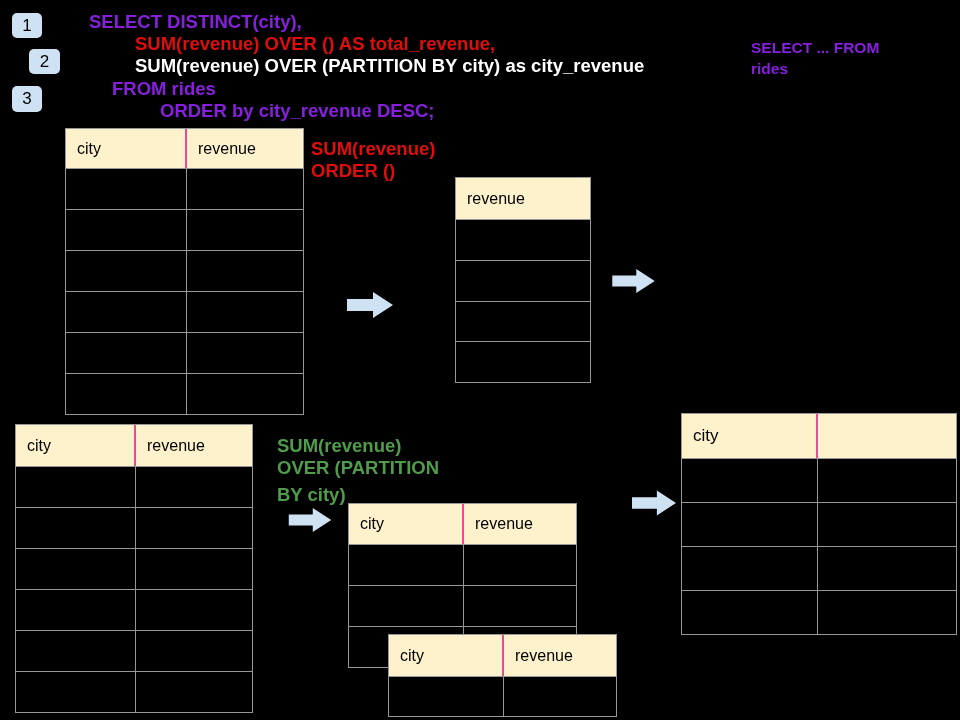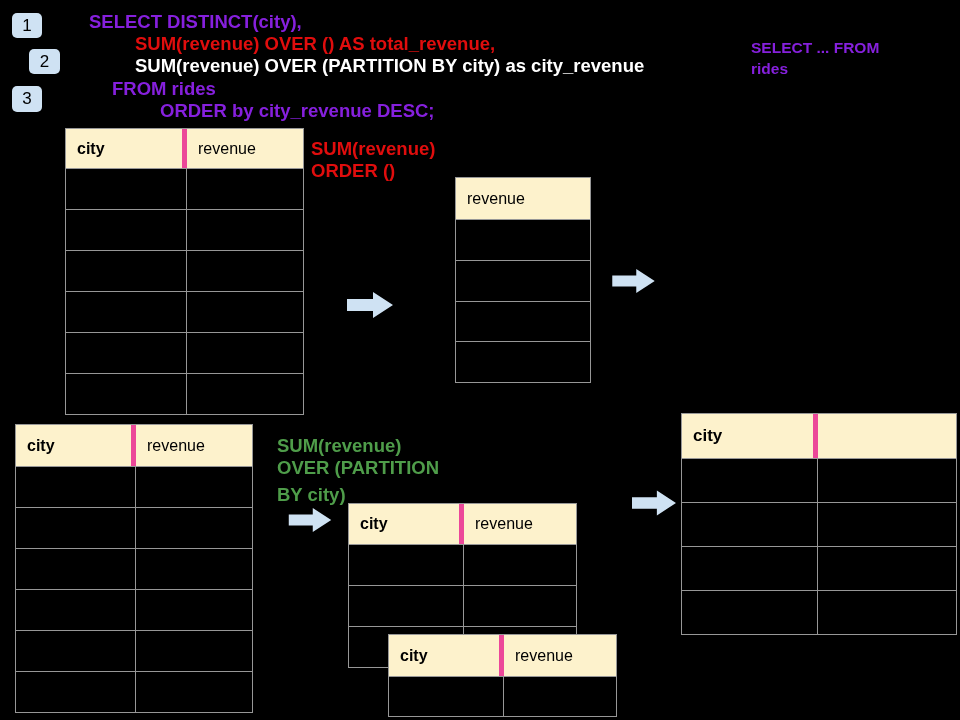--- a/index.html
+++ b/index.html
@@ -39,21 +39,21 @@
     border:1px solid #979797;
     box-sizing:border-box;
   }
   .thead{display:flex;flex:none;background:#fdf2cc;}
   .th{
     display:flex;align-items:center;
     padding-left:11px;
     color:#000;font-size:16px;
     box-sizing:border-box;
   }
-  .th.div{border-right:5px solid #ec4899;font-weight:bold;}
+  .th.div{border-right:2px solid #ec4899;}
   .trow{display:flex;flex:1;border-top:1px solid #979797;}
   .td{box-sizing:border-box;}
   .td.div{border-right:1px solid #979797;}
   .big .th{font-size:17px;}
   
   .arrow{position:absolute;}
   .arrow svg{display:block;}
   .arrow polygon{fill:#cfe2f3;}
 </style>
 </head>

